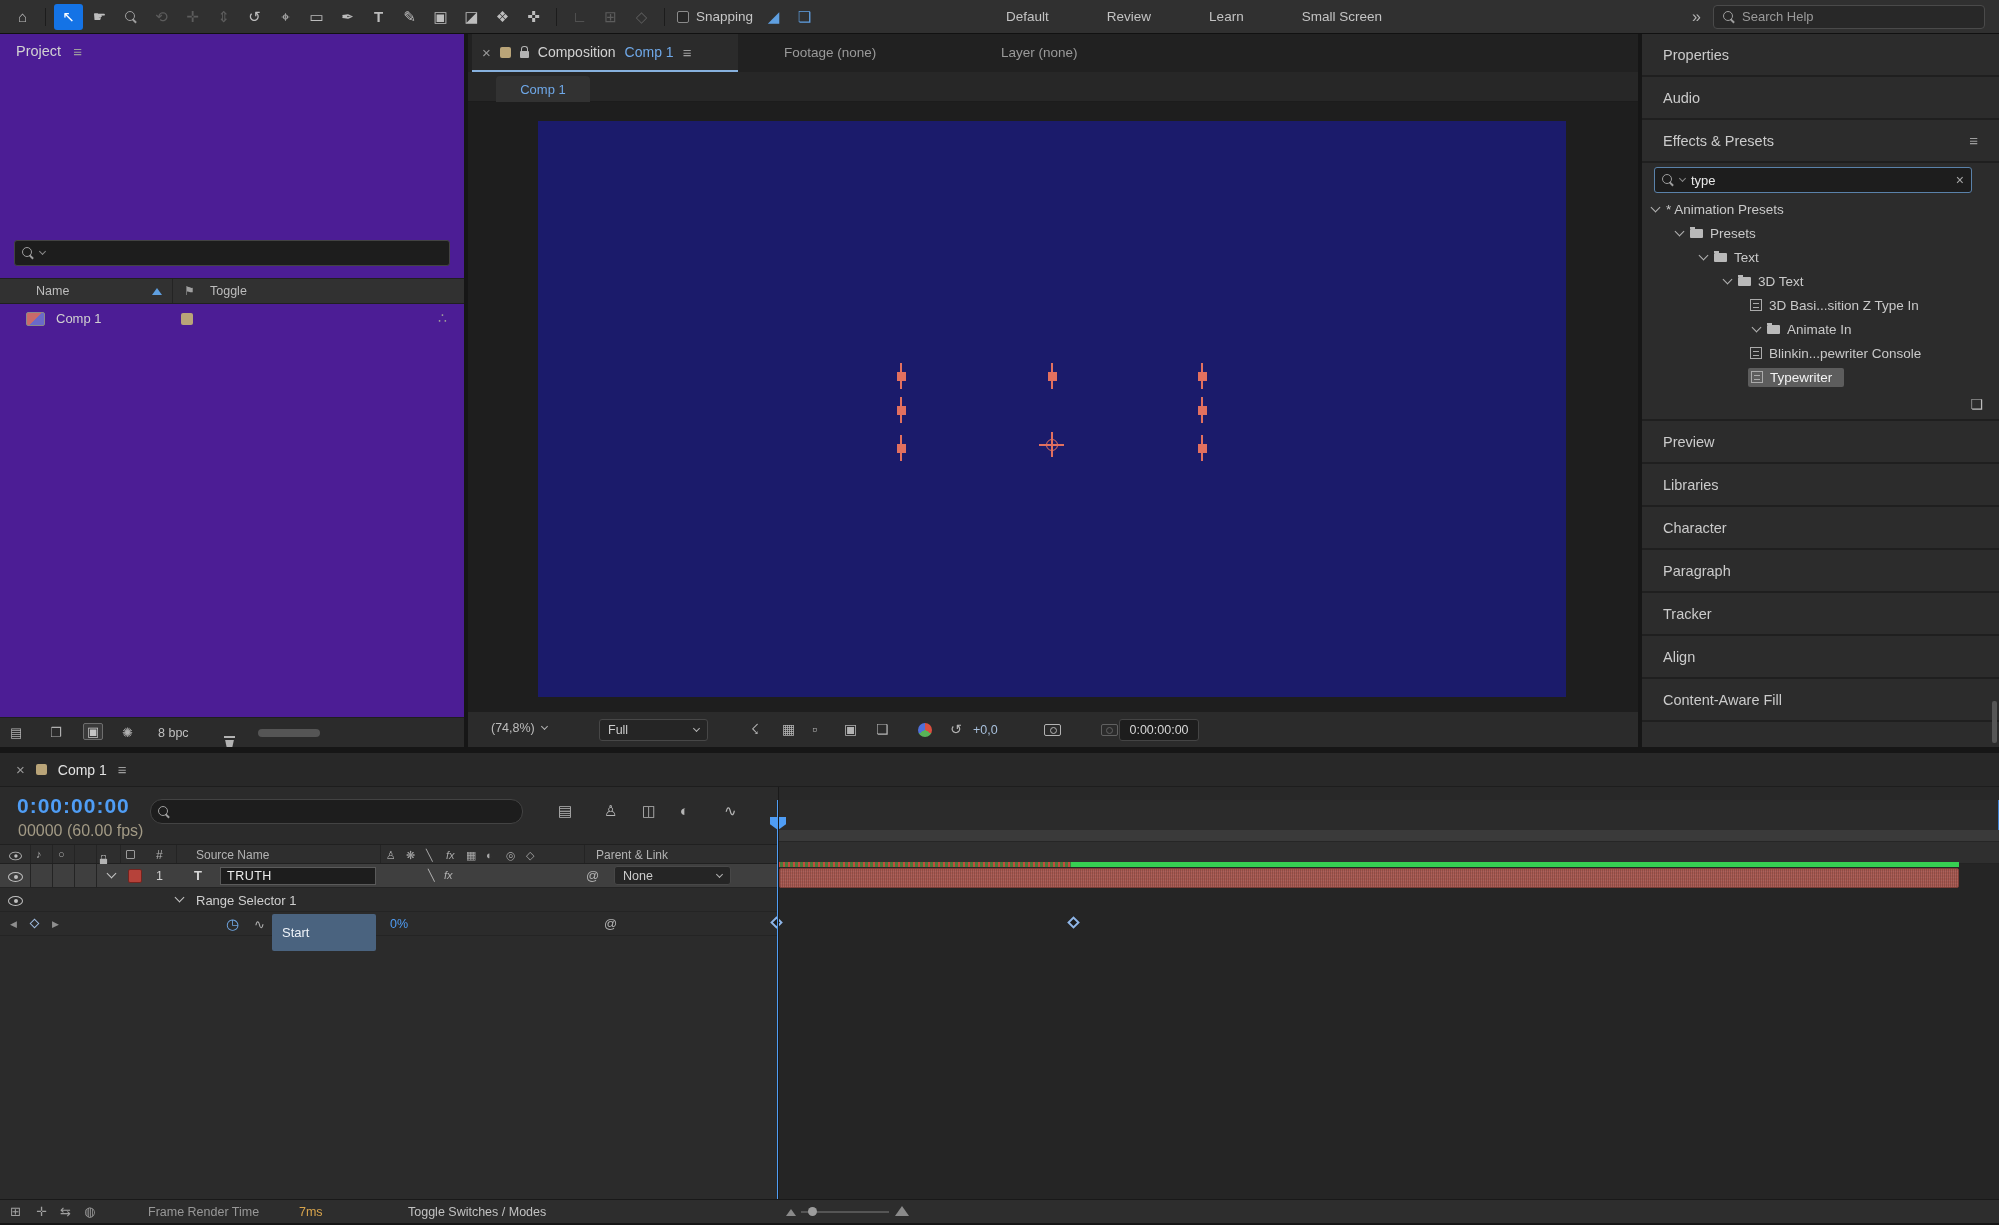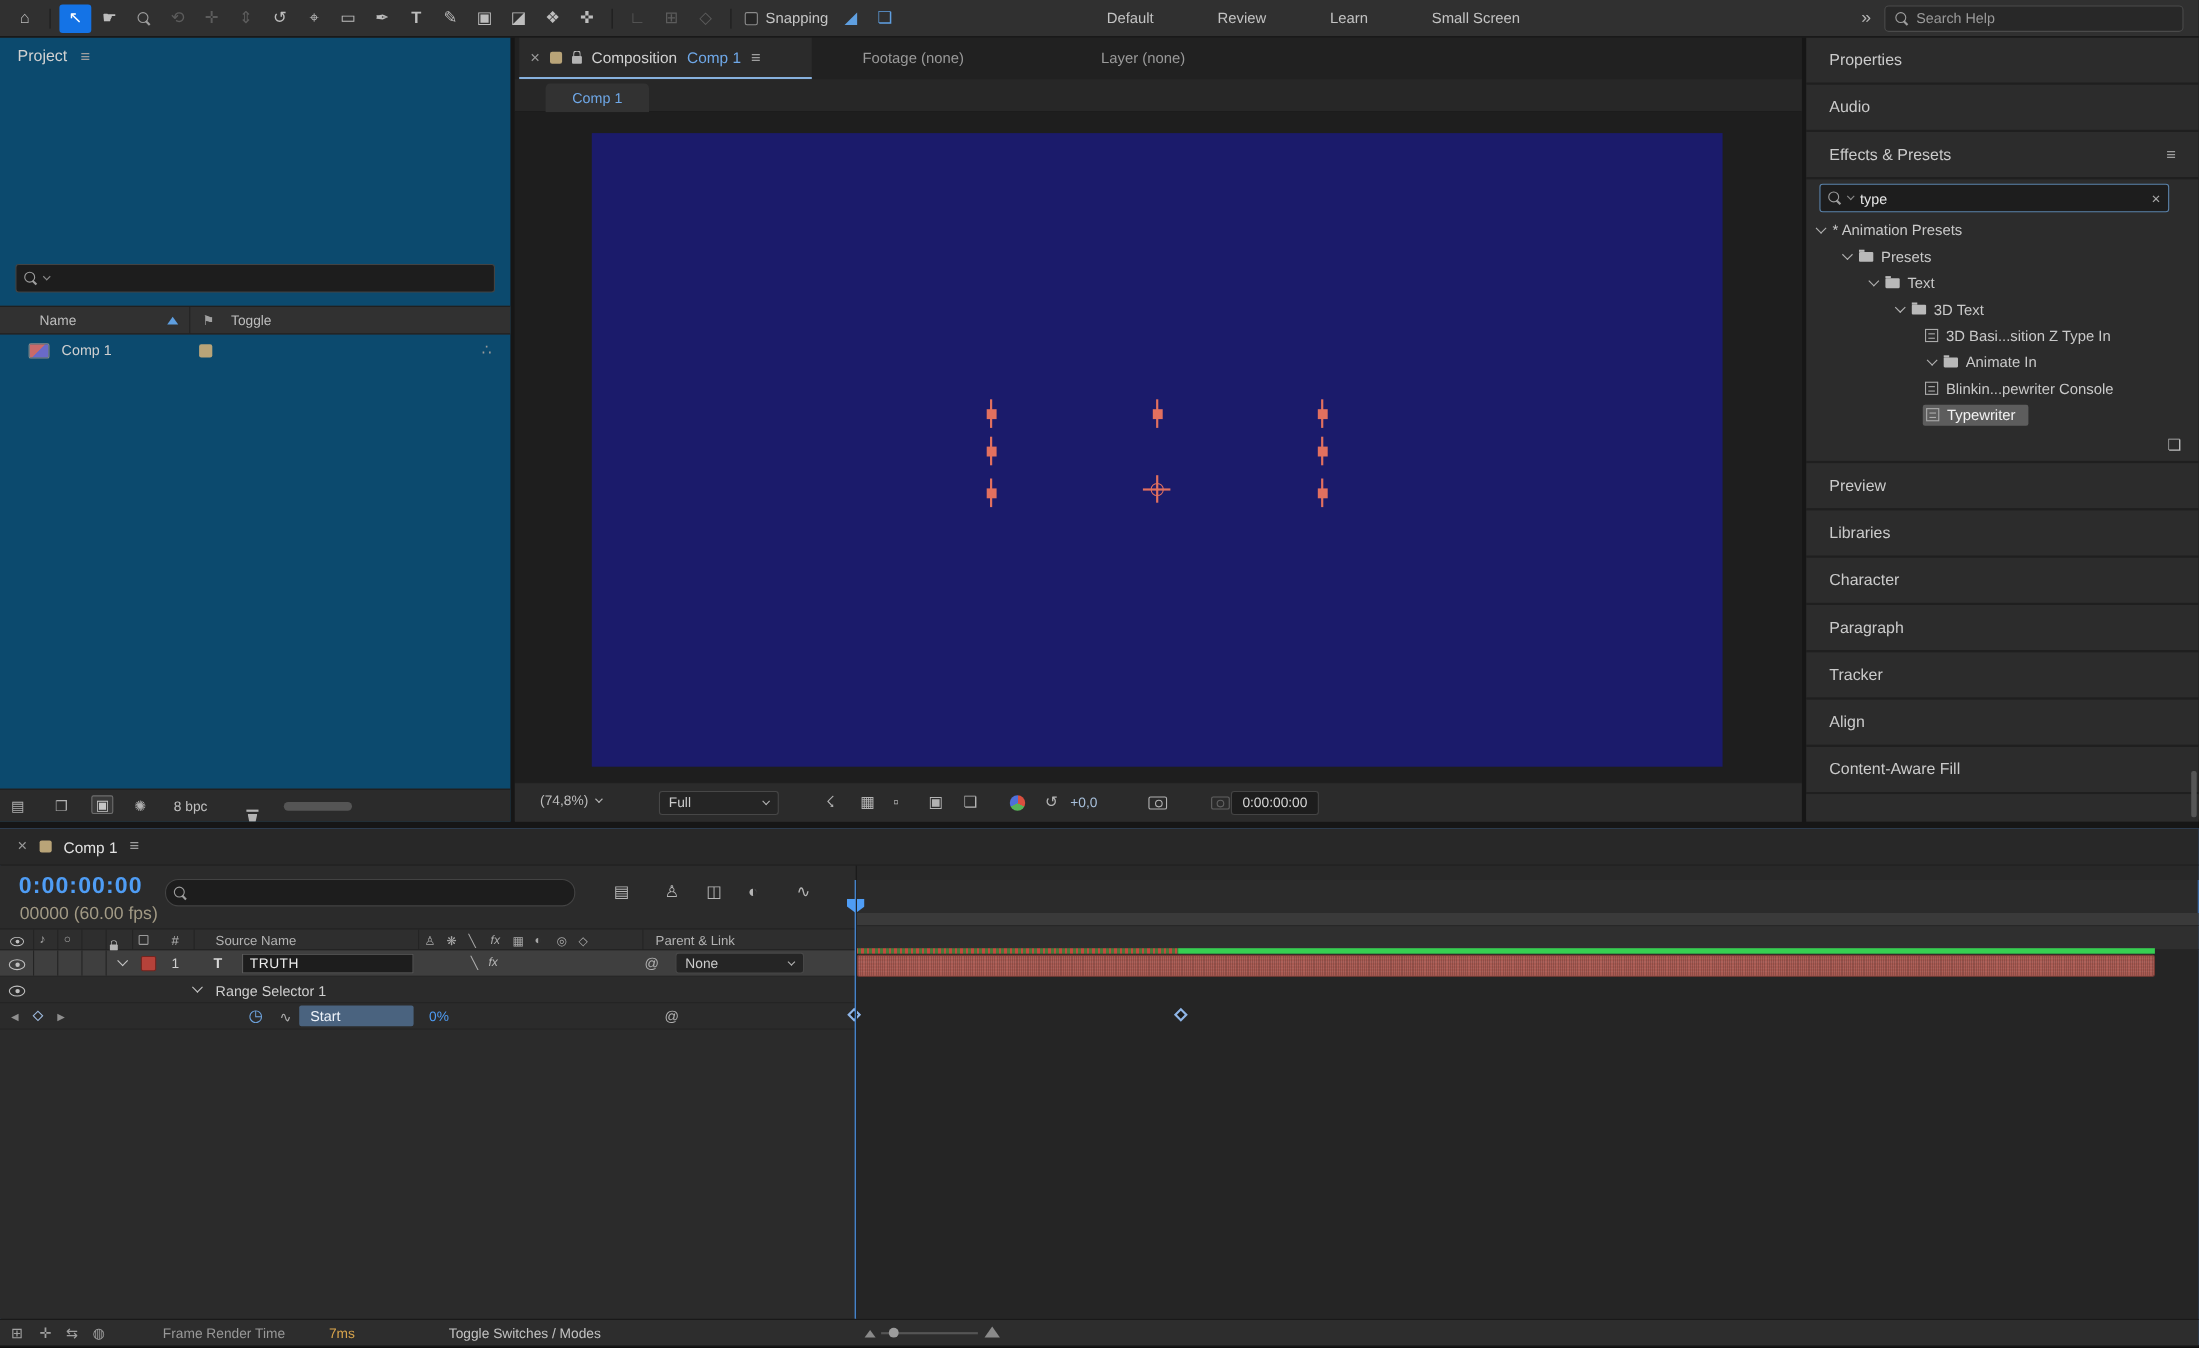--- a/index.html
+++ b/index.html
@@ -146,21 +146,21 @@
     <span class="ws">Learn</span>
     <span class="ws">Small Screen</span>
     <div style="flex:1"></div>
     <span style="color:#b3b3b3;font-size:16px">»</span>
     <div class="hsearch">
       <span class="mag"></span>
       <input placeholder="Search Help" style="">
     </div>
   </div>
 
-  <div class="panel" style="left:0;top:34px;width:464px;height:713px;background:#0c4a6e">
+  <div class="panel" style="left:0;top:34px;width:464px;height:713px;background:#4c1d95">
     <div class="fx" style="height:34px;padding:0 16px;gap:12px">
       <span style="font-size:14.5px;color:#d2d2d2">Project</span>
       <span class="menu">≡</span>
     </div>
     <div class="ab dsearch" style="left:14px;top:206px;width:436px;height:26px">
       <span class="mag"></span>
       <span class="cv" style="width:5px;height:5px;border-color:#8a8a8a"></span>
       <input style="">
     </div>
     <div class="ab" style="left:0;top:244px;width:464px;height:26px;background:#313131;border-top:1px solid #202020;border-bottom:1px solid #202020">
@@ -410,21 +410,21 @@
       <span class="cv ab" style="left:176px;top:9px;border-color:#c6c6c6"></span>
       <span class="ab" style="left:196px;top:5px;font-size:13px;color:#cfcfcf">Range Selector 1</span>
     </div>
 
     <div class="tlrow" style="top:159px">
       <span class="ab g" style="left:10px;top:8px;font-size:9px;color:#8f8f8f">◀</span>
       <span class="navd ab" style="left:31px;top:8px"></span>
       <span class="ab g" style="left:52px;top:8px;font-size:9px;color:#8f8f8f">▶</span>
       <span class="ab g" style="left:226px;top:4px;font-size:15px;color:#6fa5e0">◷</span>
       <span class="ab g" style="left:254px;top:6px;font-size:13px;color:#b0b0b0">∿</span>
-      <div class="ab fx" style="left:272px;top:2px;width:104px;height:19px;background:#4a637f;border-radius:2px;padding:0 10px">
+      <div class="ab fx" style="left:272px;top:2px;width:104px;height:37px;background:#4a637f;border-radius:2px;padding:0 10px">
         <span style="font-size:13px;color:#eef3f9">Start</span>
       </div>
       <span class="ab" style="left:390px;top:5px;font-size:12.5px;color:#4f9df5">0%</span>
       <span class="ab" style="left:604px;top:4px;font-size:13px;color:#b0b0b0">@</span>
     </div>
 
     <span class="kf" style="left:772px;top:165px"></span>
     <span class="kf" style="left:1069px;top:165px"></span>
 
     <div class="ab" style="left:777px;top:47px;width:2px;height:399px;background:#4f9df5"></div>

